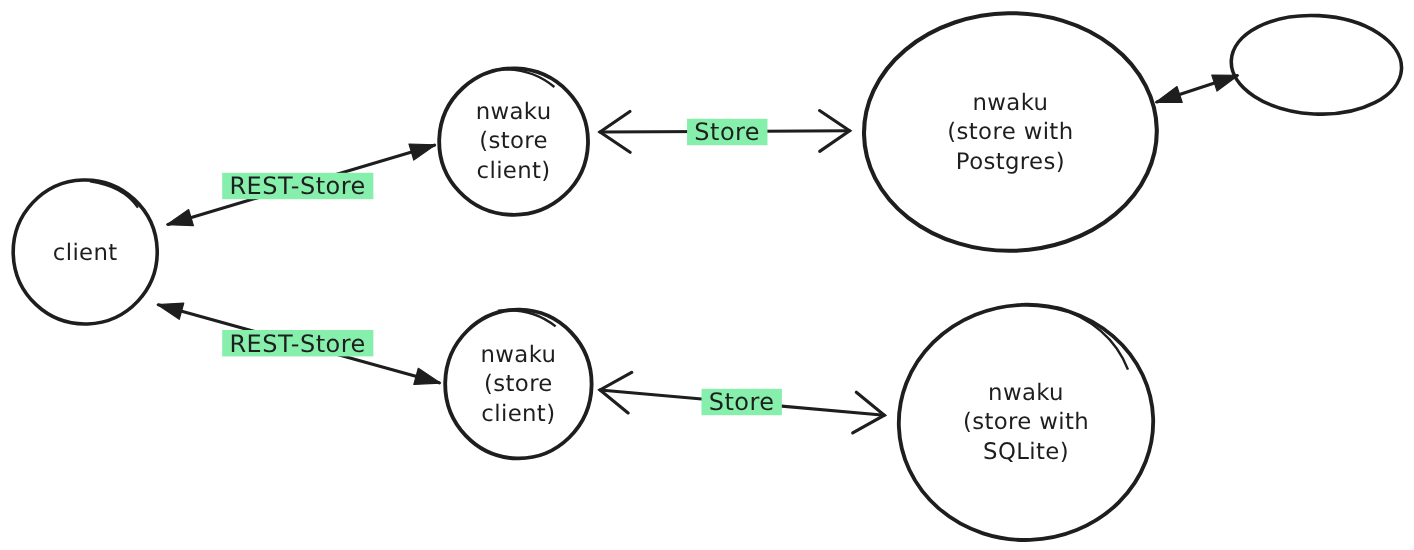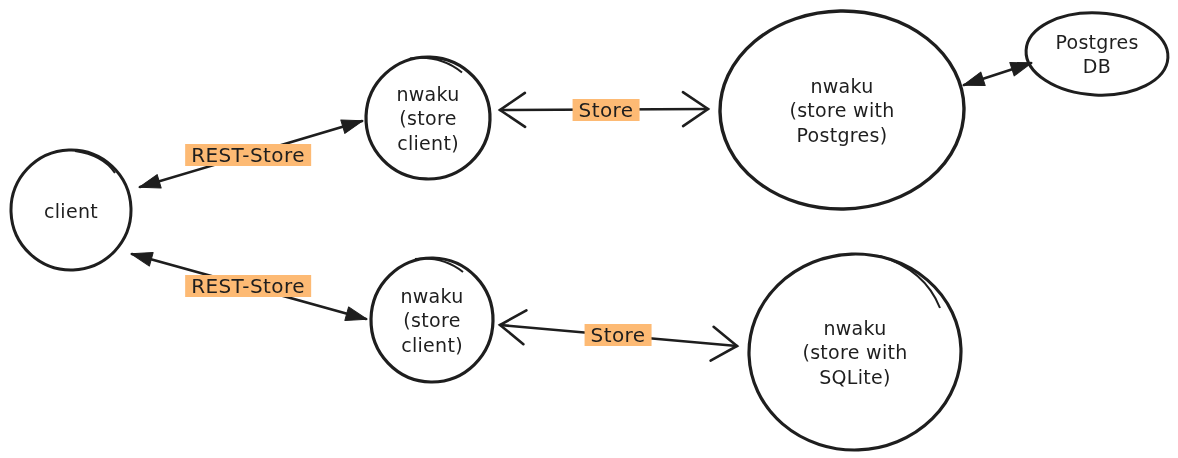--- a/index.html
+++ b/index.html
@@ -25,21 +25,21 @@
     text-align: center;
     white-space: pre-line;
     font-size: 19px;
     line-height: 1.28;
     color: #1e1e1e;
     letter-spacing: 0.3px;
   }
   .edge-label {
     position: absolute;
     transform: translate(-50%, -50%);
-    background: #fdba74;
+    background: #86efac;
     padding: 0 6px;
     font-size: 20px;
     line-height: 1.1;
     color: #1e1e1e;
     letter-spacing: 0.4px;
     white-space: nowrap;
   }
 </style>
 </head>
 <body>
@@ -86,22 +86,20 @@
   <div class="node-label" style="left:71px; top:211px;">client</div>
 
   <div class="node-label" style="left:428px; top:118px;">nwaku
 (store
 client)</div>
 
   <div class="node-label" style="left:842px; top:110px;">nwaku
 (store with
 Postgres)</div>
 
-  <div class="node-label" style="left:1097px; top:54px;">Postgres
-DB</div>
 
   <div class="node-label" style="left:432px; top:320px;">nwaku
 (store
 client)</div>
 
   <div class="node-label" style="left:855px; top:352px;">nwaku
 (store with
 SQLite)</div>
 
   <div class="edge-label" style="left:248px; top:155px;">REST-Store</div>

